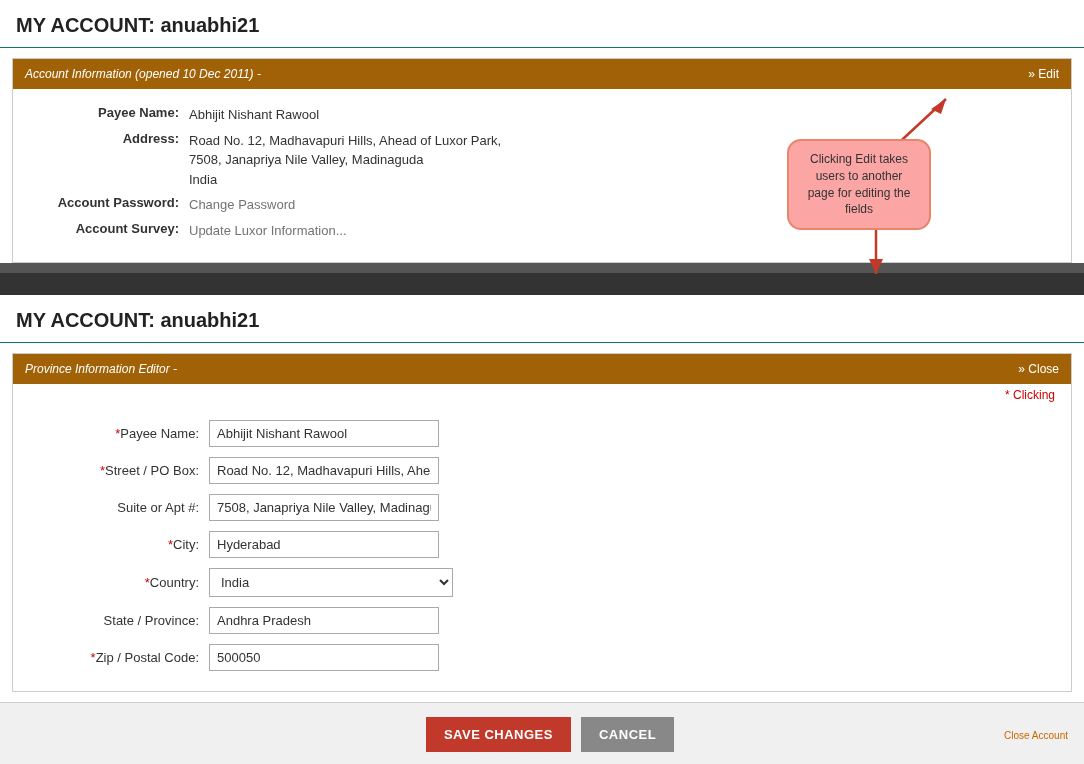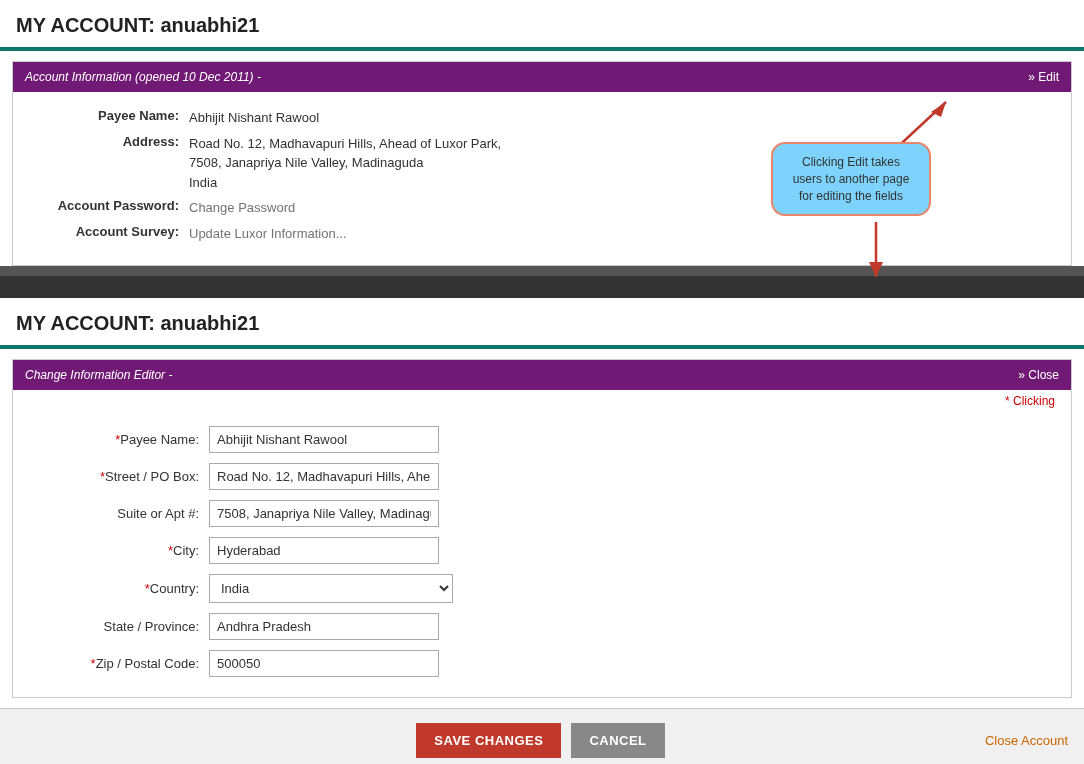--- a/index.html
+++ b/index.html
@@ -14,25 +14,25 @@
       background: #fff;
       margin-bottom: 0;
     }
 
     .page-title {
       background: #fff;
       padding: 14px 16px 10px 16px;
       font-size: 20px;
       font-weight: bold;
       color: #222;
-      border-bottom: 4px solid #0f766e;
+      border-bottom: 1px solid #0f766e;
     }
 
     .section-header {
-      background: #701a75;
+      background: #a16207;
       color: #fff;
       padding: 8px 12px;
       font-size: 12px;
       display: flex;
       justify-content: space-between;
       align-items: center;
     }
 
     .section-header .header-title {
       font-style: italic;
@@ -79,25 +79,25 @@
       margin: 10px 12px;
       background: #fff;
       position: relative;
     }
 
     
     .annotation-bubble {
       position: absolute;
       right: 80px;
       top: 50px;
-      background: #7dd3fc;
+      background: #fca5a5;
       border: 2px solid #e8856a;
       border-radius: 14px;
       padding: 10px 14px;
-      width: 160px;
+      width: 144px;
       text-align: center;
       font-size: 12px;
       color: #333;
       line-height: 1.4;
     }
 
     
     .section-divider {
       background: #333;
       height: 22px;
@@ -192,21 +192,21 @@
       letter-spacing: 0.5px;
     }
 
     .footer-right {
       margin-left: auto;
     }
 
     .footer-right a {
       color: #cc6600;
       text-decoration: none;
-      font-size: 13px;
+      font-size: 10px;
     }
 
     
     .annotation-container {
       position: absolute;
       right: 60px;
       top: 30px;
       width: 280px;
       height: 200px;
       pointer-events: none;
@@ -277,21 +277,21 @@
 
 <div class="section-divider"></div>
 
 <div class="page-section">
   <div class="page-title">
     <span>MY ACCOUNT: anuabhi21</span>
   </div>
 
   <div class="section-container">
     <div class="section-header">
-      <span class="header-title">Change Information Editor -</span>
+      <span class="header-title">Province Information Editor -</span>
       <span class="header-action">
         <a href="#">» Close</a>
       </span>
     </div>
 
     <div class="required-note">* Clicking</div>
 
     <div class="form-section">
 
       <div class="form-row">

